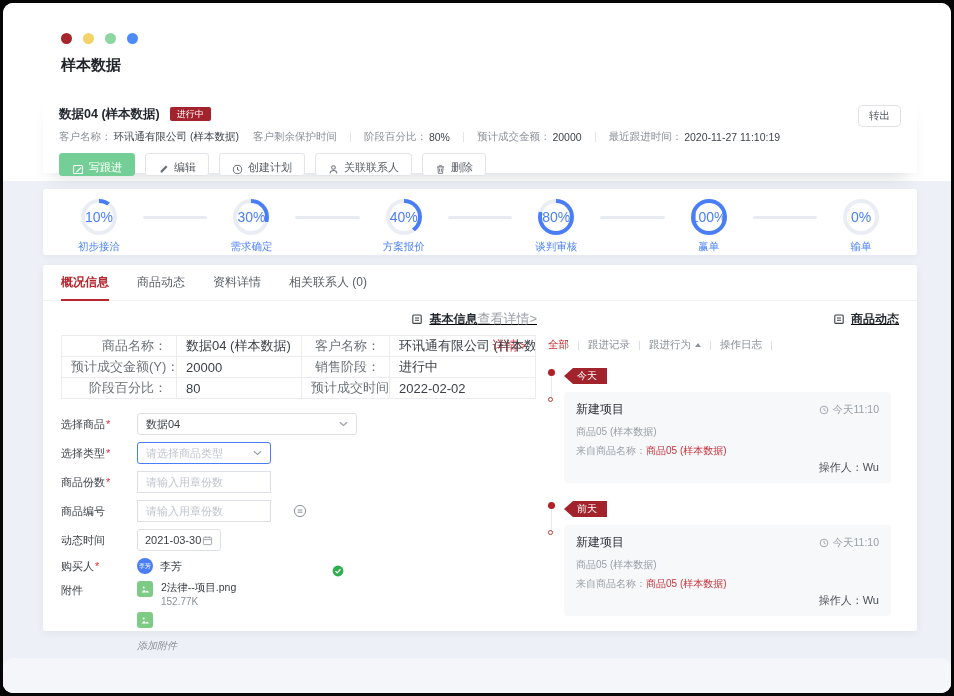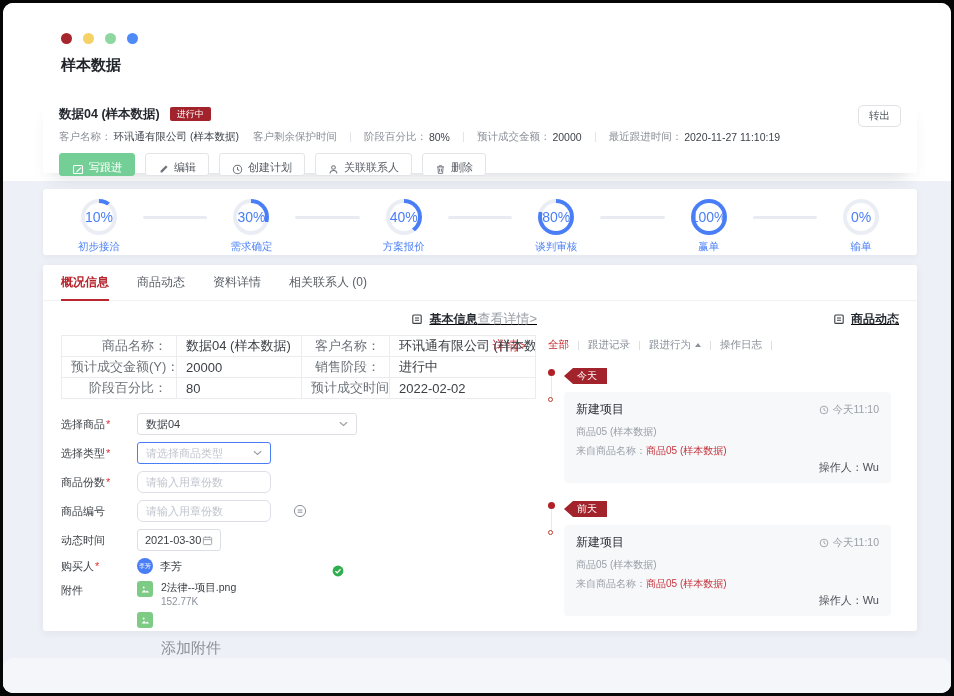--- a/index.html
+++ b/index.html
@@ -68,37 +68,37 @@
   .frow { display:flex; align-items:center; margin-bottom:7px; font-size:11px; }
   .frow.top { align-items:flex-start; }
   .flabel { width:62px; color:#3c4046; flex:none; }
   .star { color:#e03131; margin-left:1px; }
   .ctrl { margin-left:14px; display:flex; align-items:center; }
   .selectbox { display:flex; align-items:center; justify-content:space-between; border:1px solid #dcdfe6; border-radius:3px;
                height:22px; padding:0 8px; color:#3c4046; background:#fff; cursor:pointer; }
   .w-wide { width:220px; } .w-med { width:134px; }
   .focused { border-color:#4a7ef7; }
   .ph { color:#c0c5cd; }
-  input.text { width:134px; height:22px; border:1px solid #dcdfe6; border-radius:6px; padding:0 8px; font-size:11px;
+  input.text { width:134px; height:22px; border:1px solid #dcdfe6; border-radius:0; padding:0 8px; font-size:11px;
                color:#3c4046; outline:none; font-family:inherit; }
   input.text::placeholder { color:#c0c5cd; }
   .circle-icon { margin-left:22px; color:#8a8f99; cursor:pointer; display:flex; }
   .datebox { width:84px; height:22px; border:1px solid #dcdfe6; border-radius:3px; display:flex; align-items:center;
              justify-content:space-between; padding:0 7px; color:#3c4046; cursor:pointer; }
   .avatar { width:16px; height:16px; border-radius:50%; background:#4a7ef7; color:#fff; font-size:6px; display:flex;
             align-items:center; justify-content:center; overflow:hidden; flex:none; }
   .buyer-name { margin-left:7px; color:#3c4046; }
   .files { display:flex; flex-direction:column; }
   .file { display:flex; margin-bottom:5px; cursor:pointer; }
   .file-icon { width:16px; height:16px; border-radius:3px; background:#7ecb85; display:flex; align-items:center; justify-content:center; flex:none; }
   .file-meta { margin-left:8px; }
   .file-name { font-size:10.5px; color:#3c4046; line-height:13px; }
   .file-name.underline { border-bottom:1px solid #d8dbe0; padding-bottom:4px; min-width:150px; }
   .file-size { font-size:10px; color:#8b9099; margin-top:2px; }
-  .add-attach { margin-top:6px; margin-left:24px; font-size:15px; color:#8b9099; cursor:pointer; }
+  .add-attach { margin-top:6px; font-size:10px; color:#8b9099; cursor:pointer;font-style:italic; }
   .success-check { position:absolute; left:289px; top:298px; }
 
   .panel-right { position:absolute; left:505px; top:46px; width:351px; }
   .filters { margin-top:11px; display:flex; align-items:center; font-size:10.5px; color:#8b9099; }
   .filter { cursor:pointer; display:flex; align-items:center; }
   .f-active { color:#c1272d; }
   .fdiv { width:1px; height:9px; background:#dcdfe2; margin:0 9px; }
   .caret-up { width:0; height:0; border-left:3px solid transparent; border-right:3px solid transparent;
               border-bottom:4px solid #8b9099; margin-left:4px; }
   .timeline { margin-top:13px; }

